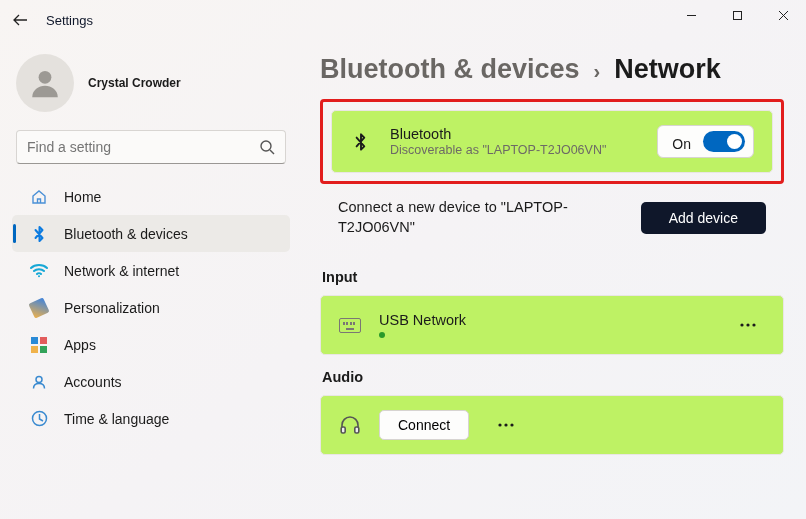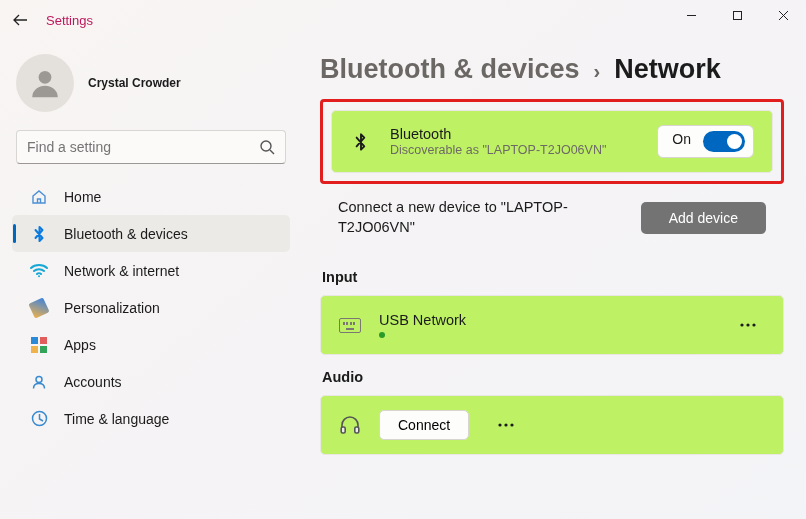--- a/index.html
+++ b/index.html
@@ -20,21 +20,21 @@
     position: relative;
   }
   .back-btn {
     width: 40px; height:40px;
     display:flex; align-items:center; justify-content:center;
   }
   .back-btn svg { width:16px; height:16px; }
   .app-title {
     font-size: 13px;
     margin-left: 6px;
-    color:#be185d;
+    color:#0f172a;
   }
   .win-controls {
     position:absolute;
     right:0; top:0;
     display:flex;
     height: 32px;
   }
   .win-btn {
     width:46px; height:30px;
     display:flex; align-items:center; justify-content:center;
@@ -155,21 +155,21 @@
     flex-shrink:0;
   }
   .card-body { flex:1; }
   .card-title { font-size:14.5px; }
   .card-sub { font-size:12.5px; color:#6d6a66; margin-top:1px;}
   .right-ctrls { display:flex; align-items:center; gap:20px; }
   .status-dot { width:6px; height:6px; border-radius:50%; background:#2a9a2a; margin-top:4px;}
 
   
   .toggle-wrap {
-    display:flex; align-items:flex-start;
+    display:flex; align-items:flex-end;
     gap:12px;
     background:#fdfdfc;
     border:1px solid #d7d4d1;
     border-radius:6px;
     padding: 5px 8px 5px 14px;
   }
   .toggle-label { font-size:14px; }
   .toggle {
     width:42px; height:21px;
     background:#0067c0;
@@ -186,21 +186,21 @@
   }
 
   
   .add-row {
     display:flex; align-items:center;
     padding: 10px 18px 18px 18px;
     gap:6px;
   }
   .add-text { flex:1; font-size:14.5px; line-height:1.35;}
   .btn-primary {
-    background:#737373;
+    background:#0f172a;
     color:#fff;
     border:none;
     font-size:14px;
     padding: 8px 28px;
     border-radius:5px;
   }
   .btn-secondary {
     background:#fdfdfc;
     border:1px solid #d7d4d1;
     border-radius:5px;

